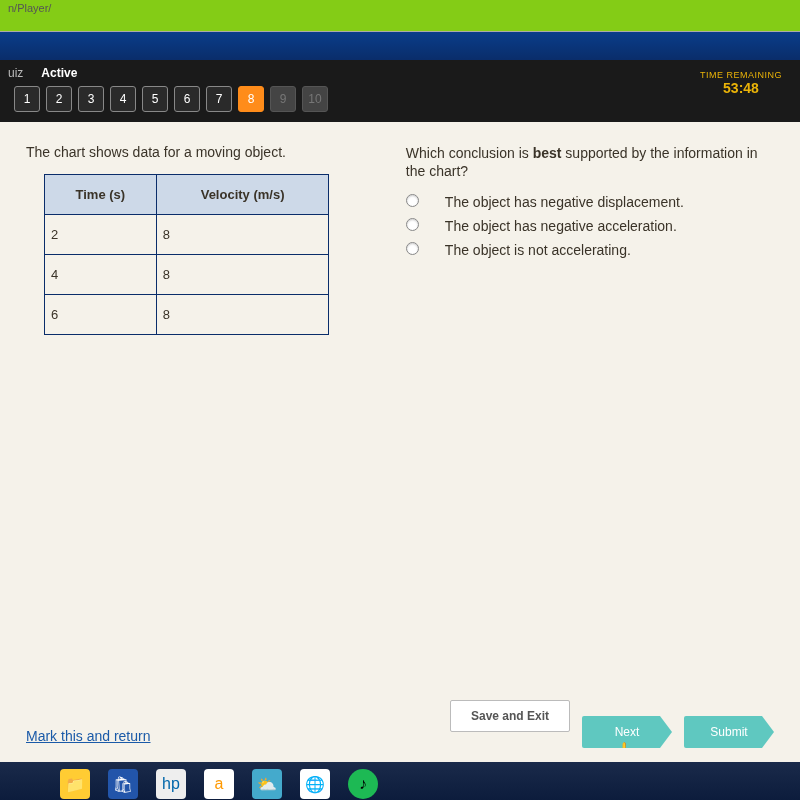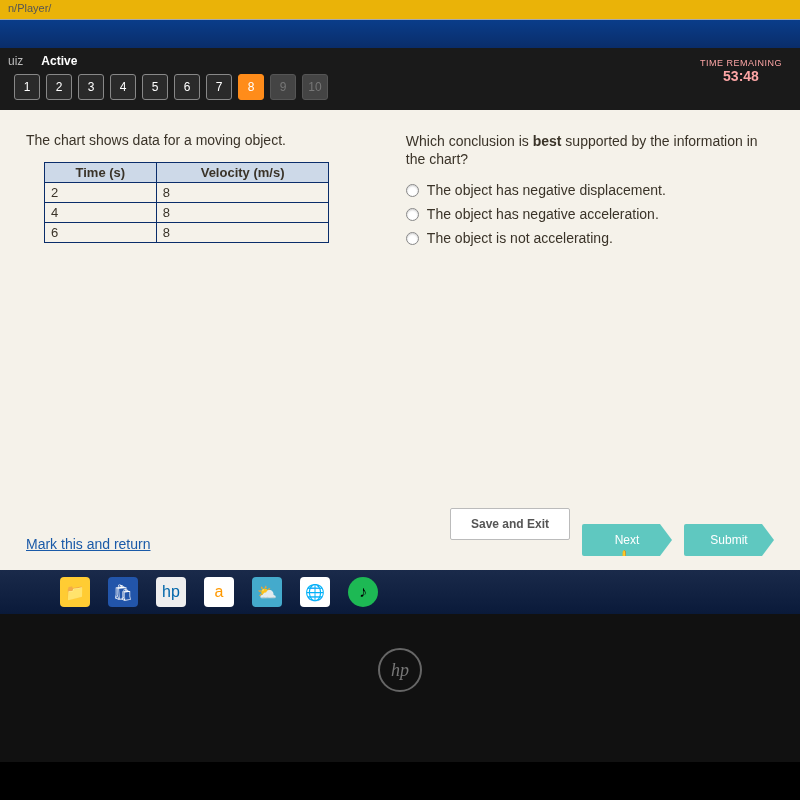--- a/index.html
+++ b/index.html
@@ -1,21 +1,21 @@
 <!DOCTYPE html>
 <html><head>
 <meta charset="utf-8">
 <style>
   * { box-sizing: border-box; margin: 0; padding: 0; }
   html, body { width: 800px; height: 800px; overflow: hidden; font-family: Arial, sans-serif; }
   body { background: #000; }
   
   .browser-bar {
-    background: #eab308;
-    height: 20px;
+    background: #84cc16;
+    height: 32px;
     padding: 2px 8px;
     font-size: 11px;
     color: #555;
     border-bottom: 1px solid #aaa;
   }
   
   .blue-strip {
     height: 28px;
     background: linear-gradient(#0a3d8a, #0a2d6a);
   }
@@ -48,28 +48,28 @@
     cursor: pointer;
   }
   .qnum.current { background: #ff8c1a; border-color: #ff8c1a; }
   .qnum.disabled { background: #444; color: #777; border-color: #555; }
   
   .timer {
     position: absolute;
     right: 18px;
     top: 10px;
     text-align: center;
-    color: #fca5a5;
+    color: #eab308;
   }
   .timer-label { font-size: 9px; letter-spacing: 0.5px; }
   .timer-value { font-size: 14px; font-weight: bold; }
   
   .content {
     background: #f5f2ea;
-    height: 460px;
+    height: 640px;
     padding: 22px 26px 14px 26px;
     display: flex;
     flex-direction: column;
     position: relative;
   }
   .cols { display: flex; gap: 40px; flex: 1; }
   .left-col { width: 48%; color: #3a3328; font-size: 14px; }
   .right-col { width: 52%; color: #3a3328; font-size: 14px; }
   
   .prompt { margin-bottom: 14px; }
@@ -77,31 +77,31 @@
   .question-text b { font-weight: bold; }
   
   table.data {
     border-collapse: collapse;
     width: 84%;
     margin-left: 18px;
     font-size: 13px;
   }
   table.data th, table.data td {
     border: 1px solid #0a2d6a;
-    padding: 2px 6px;
+    padding: 12px 6px;
     text-align: left;
   }
   table.data th {
     background: #cdd9e8;
     font-weight: bold;
     text-align: center;
   }
   
   .options { display: flex; flex-direction: column; gap: 8px; }
-  .option { display: flex; align-items: center; gap: 8px; }
+  .option { display: flex; align-items: flex-start; gap: 26px; }
   .radio {
     width: 13px; height: 13px;
     border: 1px solid #888;
     border-radius: 50%;
     background: #fff;
     box-shadow: inset 0 1px 2px rgba(0,0,0,0.2);
   }
   
   .footer-row {
     display: flex;

